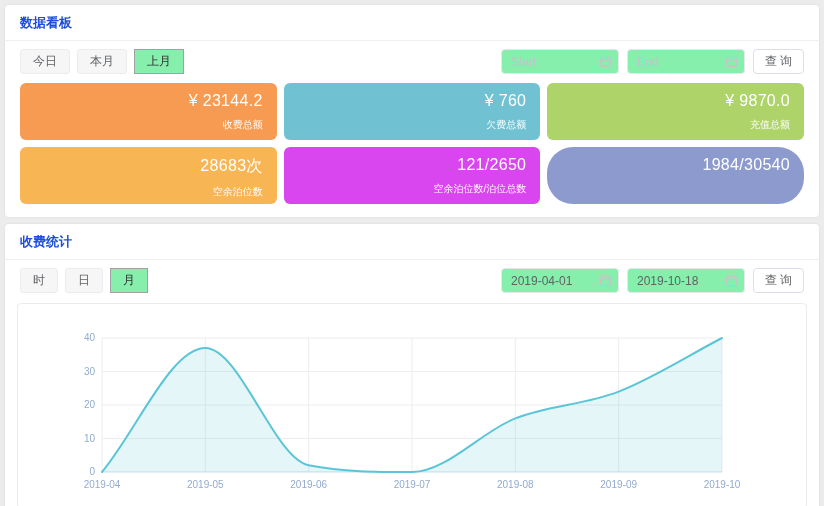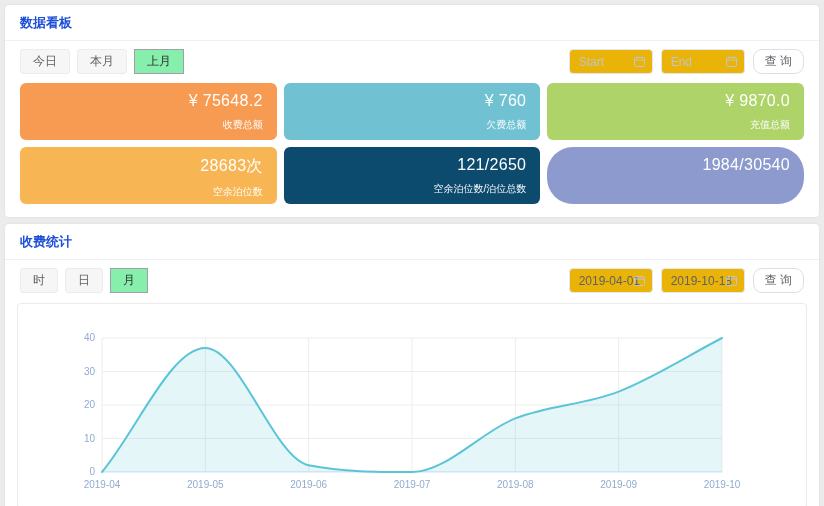--- a/index.html
+++ b/index.html
@@ -30,36 +30,36 @@
     background: #f6f6f7; border: 1px solid #ececee;
     border-radius: 3px; padding: 5px 12px; line-height: 13px;
     cursor: pointer;
   }
   .seg.active {
     background: #86efac; border: 1px solid #a0a0a8; color: #303133;
     border-radius: 0;
   }
   .right-controls { display: flex; gap: 8px; align-items: center; }
   .date-input {
-    position: relative; width: 84px; height: 25px;
-    border: 1px solid #e4e7ed; border-radius: 4px; background: #eab308;
+    position: relative; width: 118px; height: 25px;
+    border: 1px solid #e4e7ed; border-radius: 4px; background: #86efac;
     display: flex; align-items: center;
   }
   .date-input input {
     border: none; outline: none; width: 84px; padding-left: 9px;
     font-size: 12px; color: #606266; background: transparent;
     font-family: "Liberation Sans", sans-serif;
   }
   .date-input input::placeholder { color: #c0c4cc; }
   .cal-icon { position: absolute; right: 7px; top: 6px; width: 11px; height: 11px; }
   .btn-query {
     font-size: 12px; color: #606266; background: #fff;
-    border: 1px solid #dcdfe6; border-radius: 9px;
+    border: 1px solid #dcdfe6; border-radius: 4px;
     padding: 5px 11px; line-height: 13px; cursor: pointer;
-    font-family: Liberation Sans, sans-serif;
+    font-family: Liberation Serif, serif;
   }
   .cards {
     display: grid; grid-template-columns: repeat(3, 1fr);
     gap: 7px; padding: 6px 15px 13px;
   }
   .card {
     height: 57px; border-radius: 6px; color: #fff;
     text-align: right; padding: 9px 14px 0;
   }
   .card-value { font-size: 16px; letter-spacing: 0.3px; }
@@ -102,36 +102,36 @@
             <line x1="3" y1="0.5" x2="3" y2="2.5"></line>
             <line x1="8" y1="0.5" x2="8" y2="2.5"></line>
           </svg>
         </span>
         <button class="btn-query">查 询</button>
       </div>
     </div>
 
     <div class="cards">
       <div class="card" style="background-color: rgb(248, 155, 82);">
-        <div class="card-value">¥ 75648.2</div>
+        <div class="card-value">¥ 23144.2</div>
         <div class="card-label">收费总额</div>
       </div>
       <div class="card" style="background-color: rgb(112, 194, 211);">
         <div class="card-value">¥ 760</div>
         <div class="card-label">欠费总额</div>
       </div>
       <div class="card" style="background-color: rgb(174, 211, 105);">
         <div class="card-value">¥ 9870.0</div>
         <div class="card-label">充值总额</div>
       </div>
       <div class="card" style="background-color: rgb(247, 181, 84); padding-left: 34px;">
         <div class="card-value">28683次</div>
         <div class="card-label">空余泊位数</div>
       </div>
-      <div class="card" style="background-color: #0c4a6e;">
+      <div class="card" style="background-color: #d946ef;">
         <div class="card-value">121/2650</div>
         <div class="card-label">空余泊位数/泊位总数</div>
       </div>
       <div class="card" style="background-color: rgb(141, 154, 206); border-radius: 26px;">
         <div class="card-value">1984/30540</div>
       </div>
     </div>
   </div>
 
   <div class="panel">

